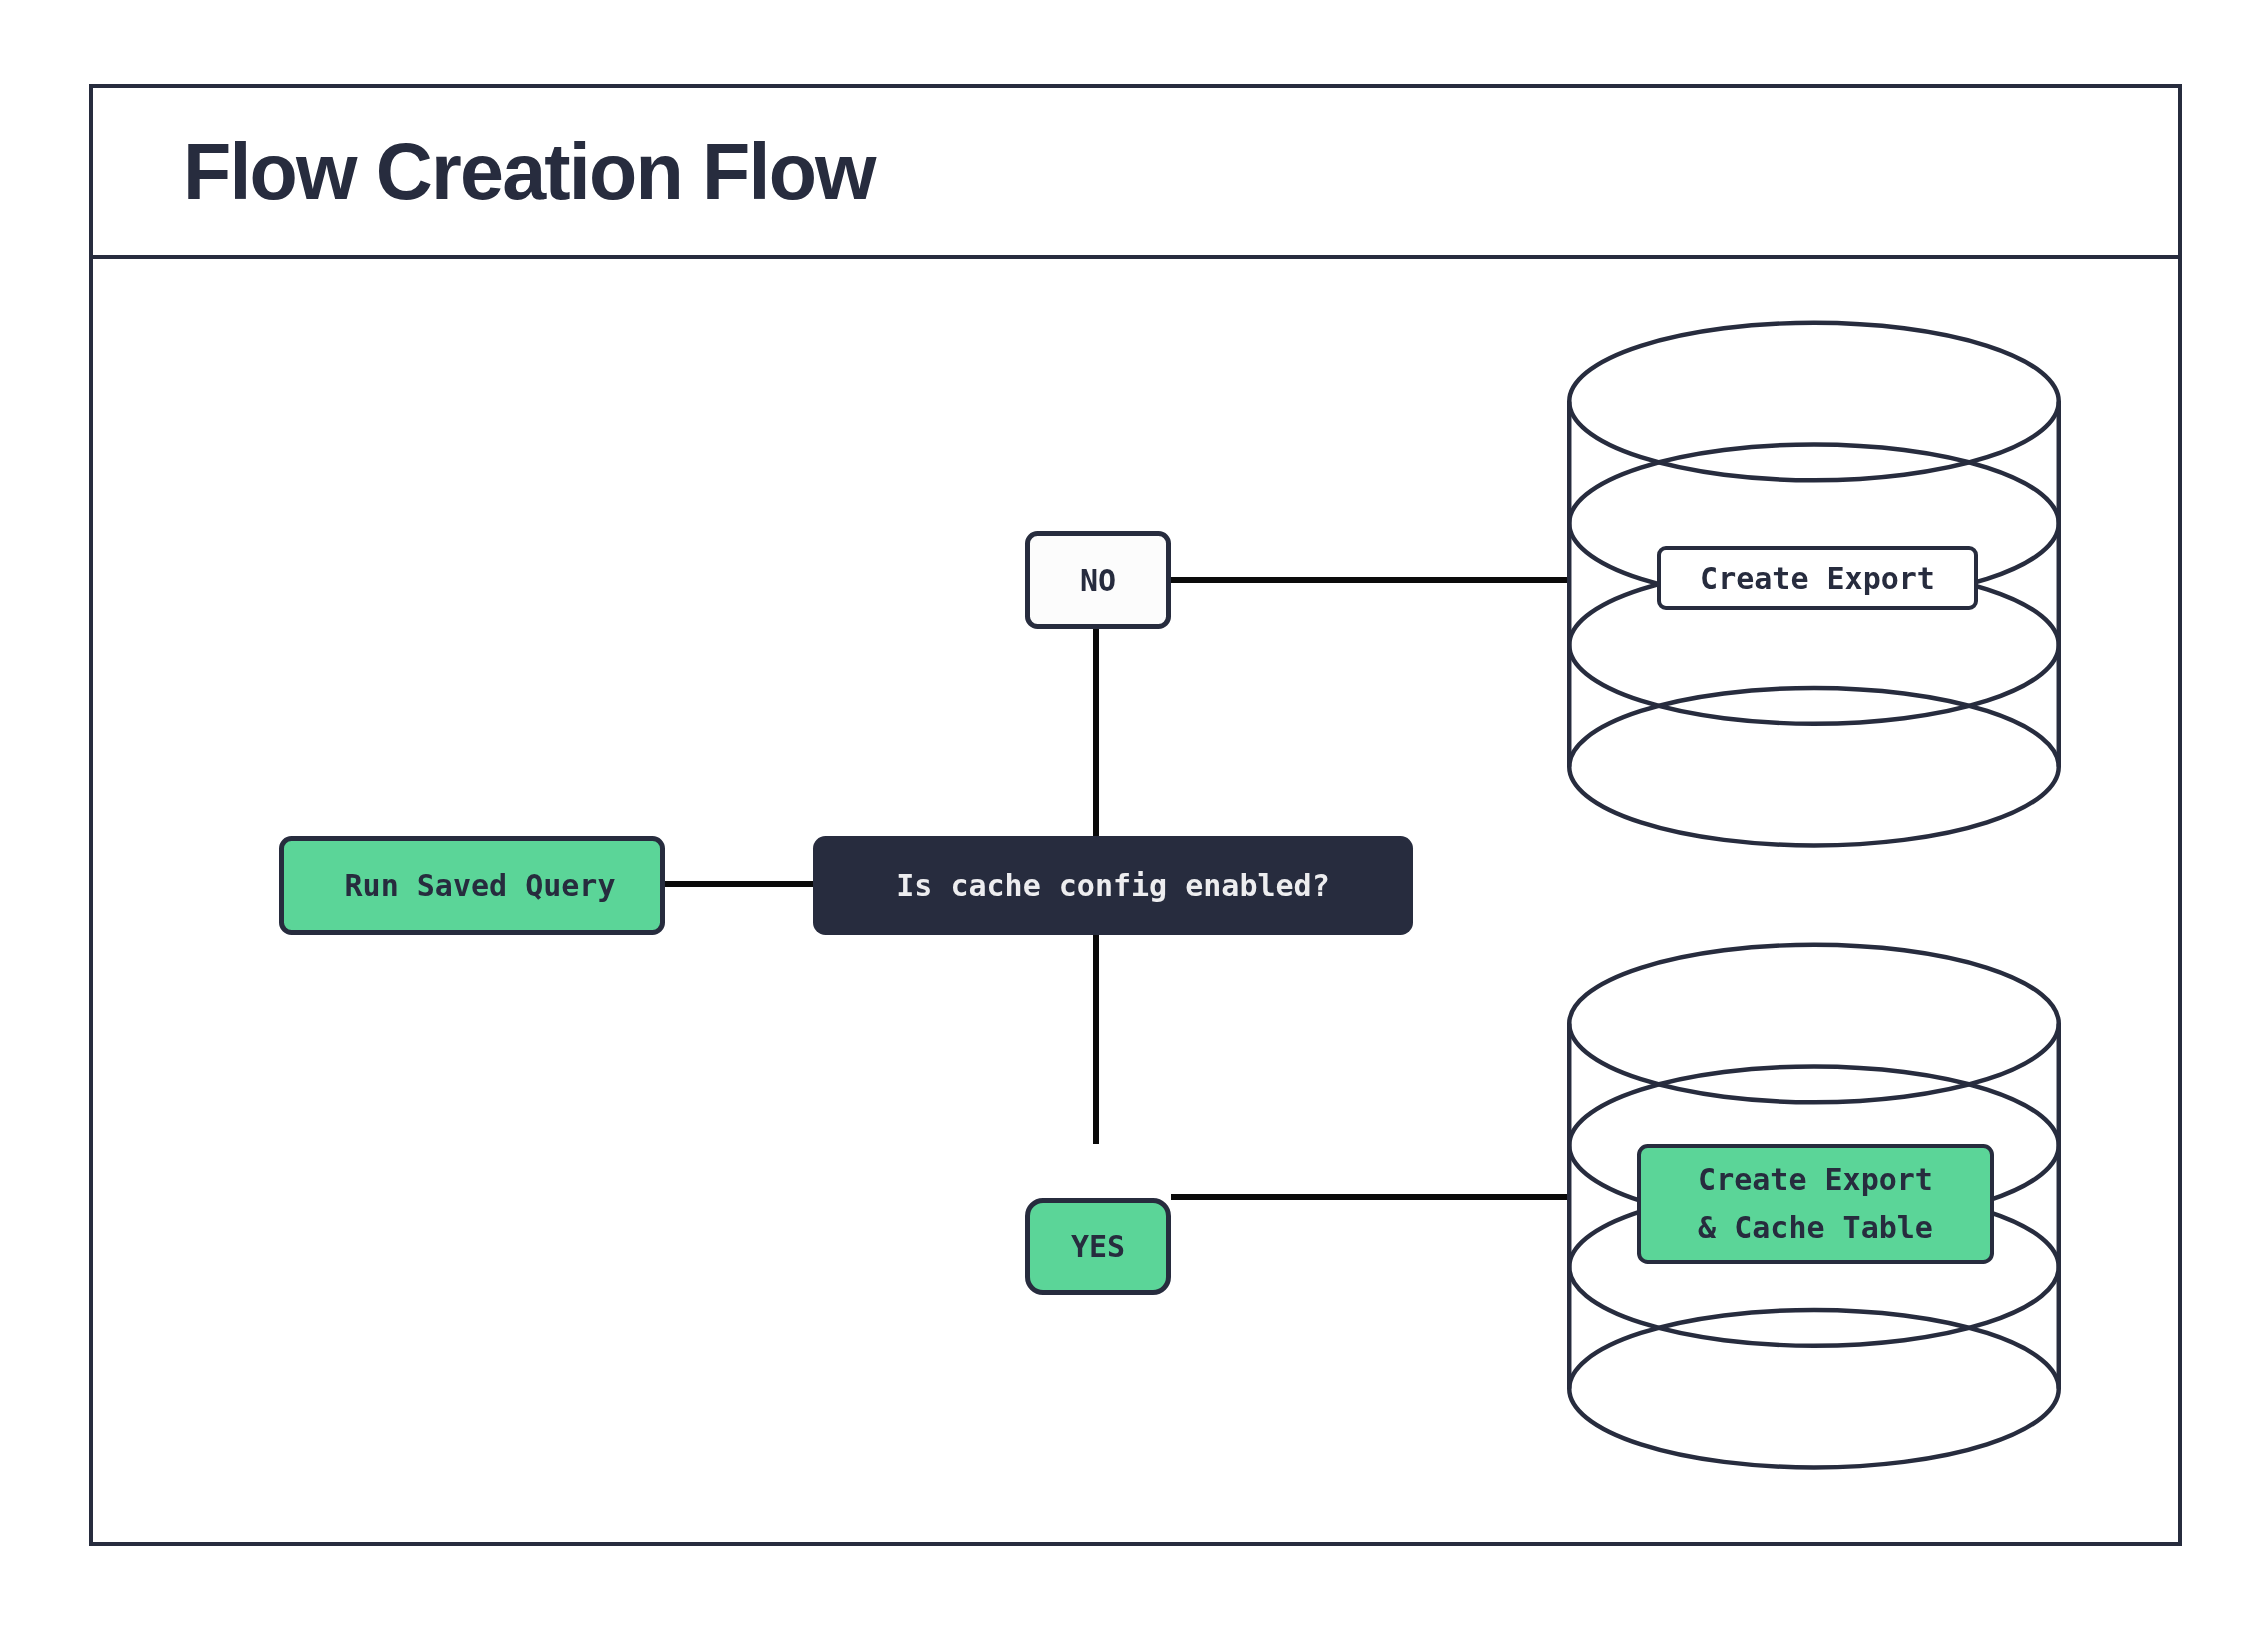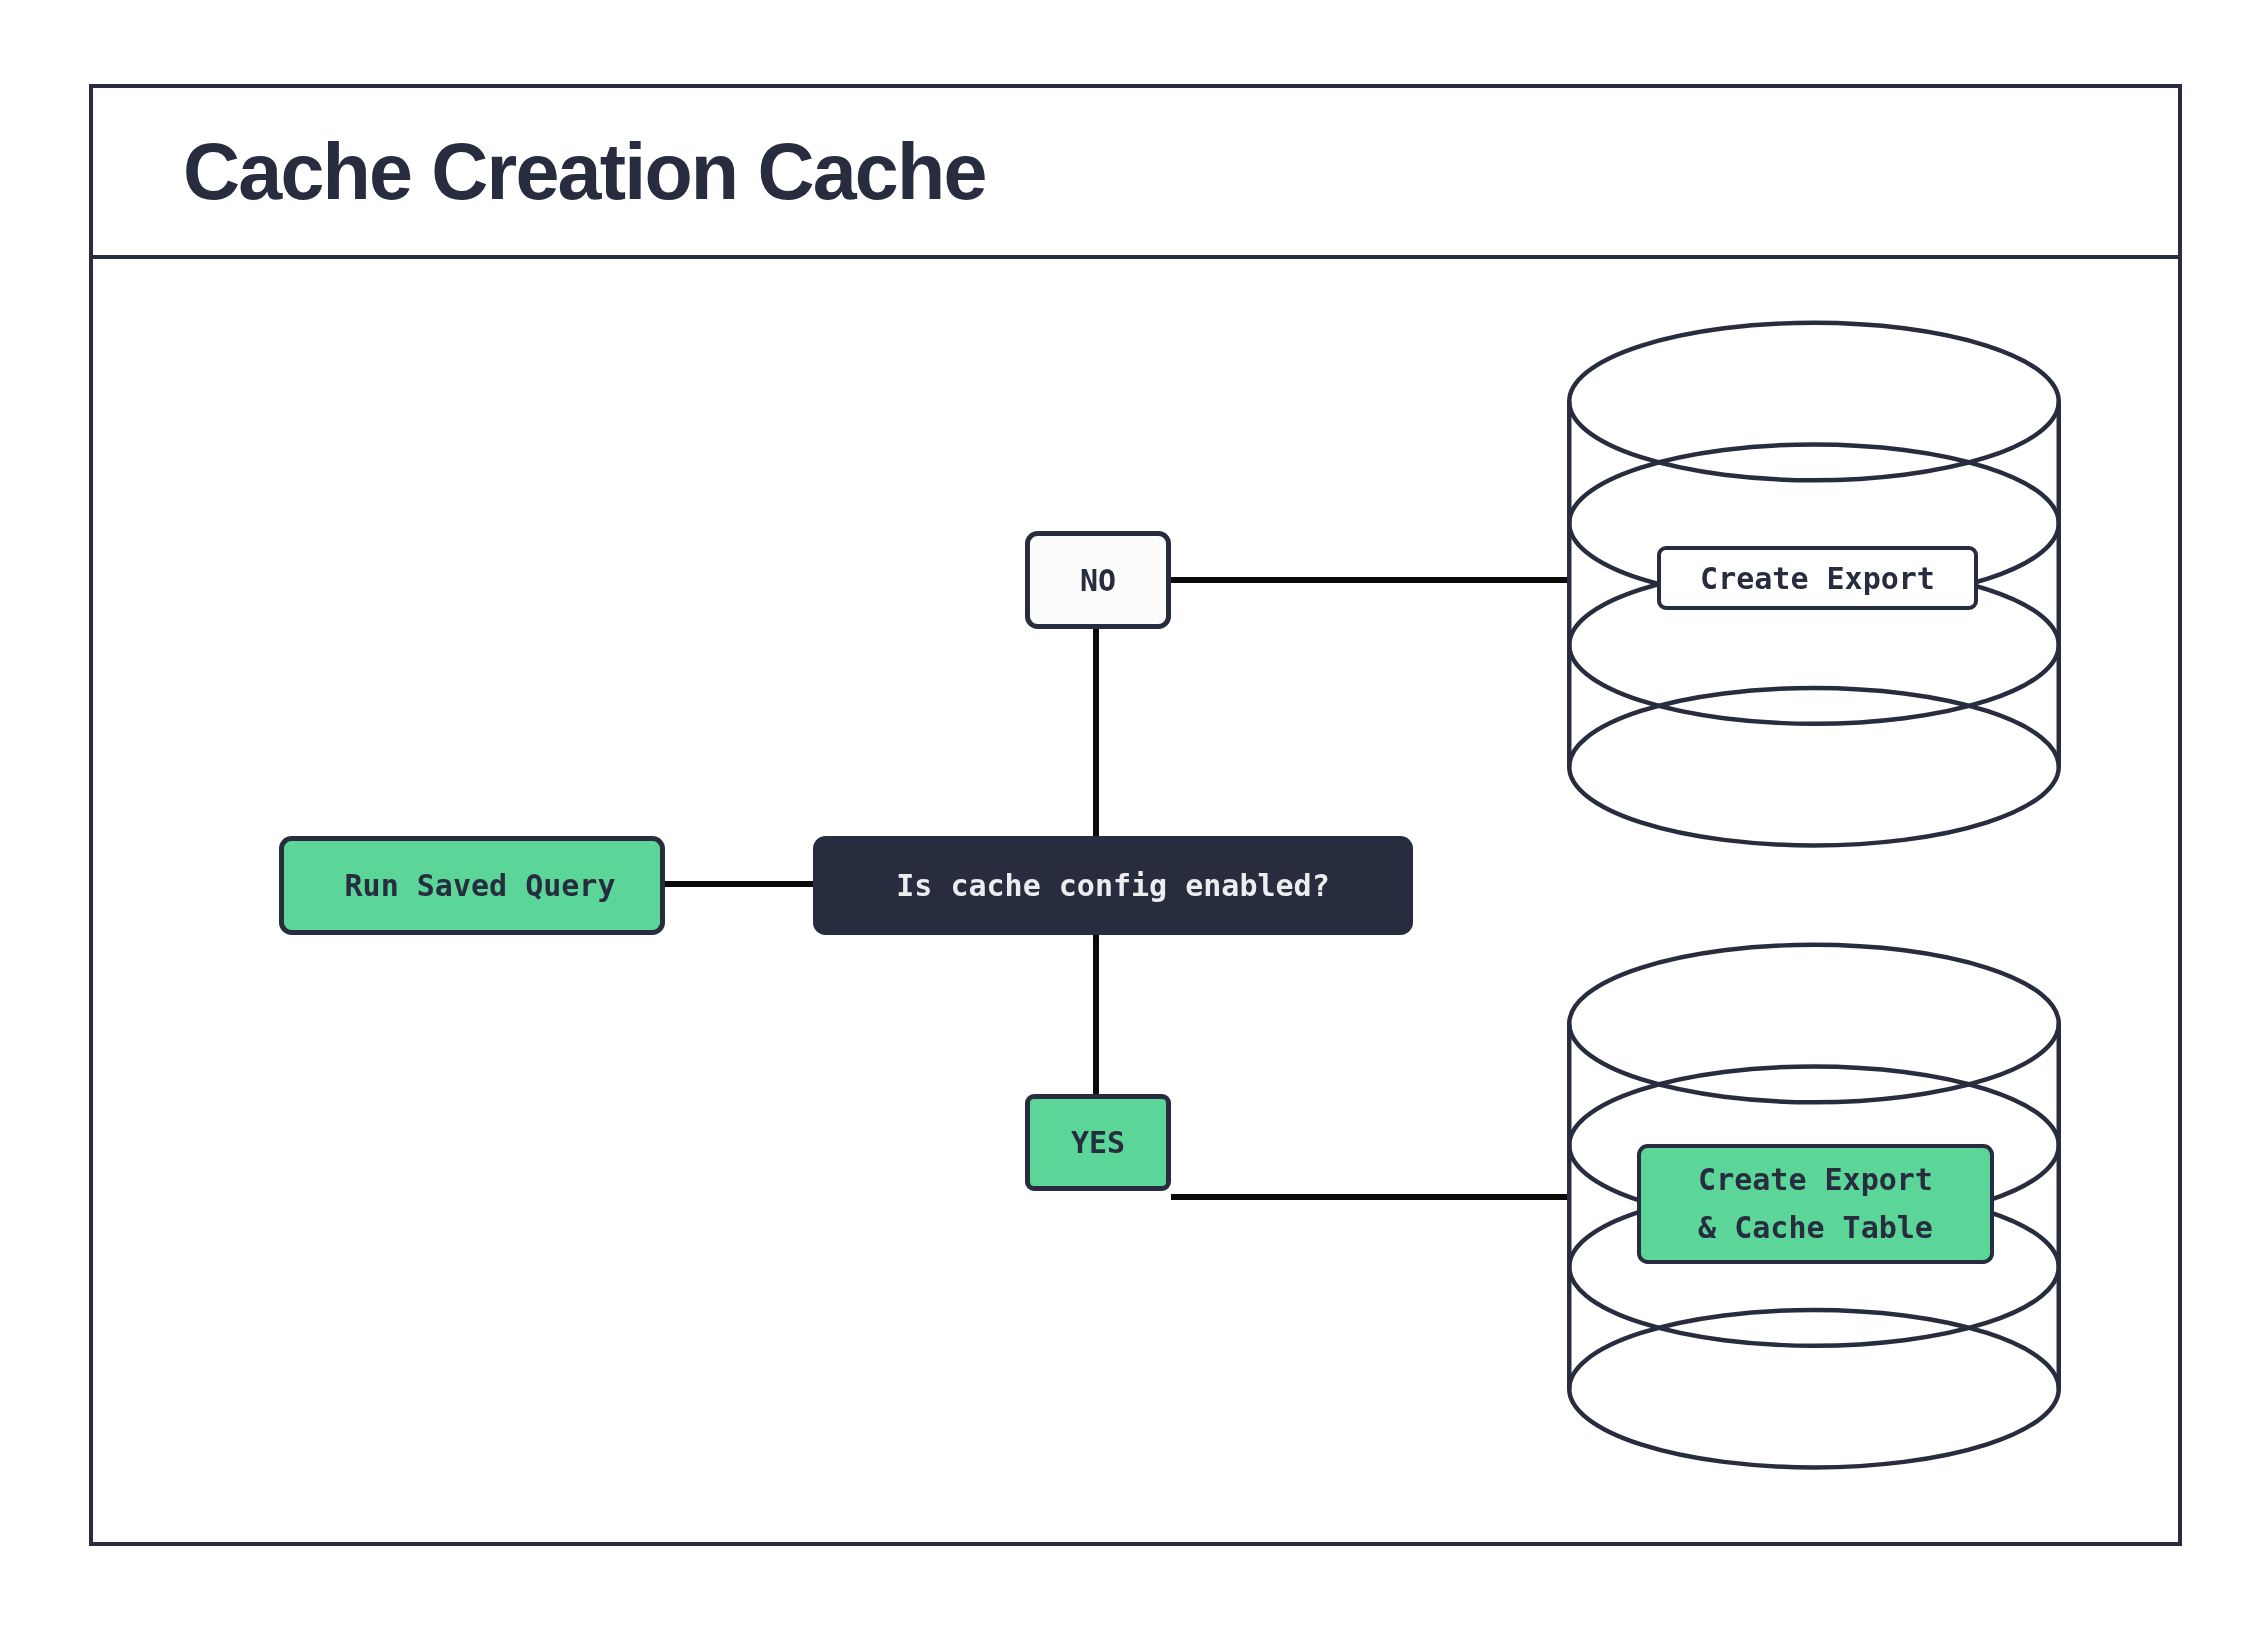--- a/index.html
+++ b/index.html
@@ -74,24 +74,24 @@
     color: #ededef;
     text-align: right;
   }
   .node-no {
     left: 1025px; top: 531px; width: 146px; height: 98px;
     background: #fcfcfc;
     border: 5.4px solid #272c3e;
     border-radius: 12.5px;
   }
   .node-yes {
-    left: 1025px; top: 1094px; width: 146px; height: 97px;
+    left: 1025px; top: 1198px; width: 146px; height: 97px;
     background: #5bd598;
     border: 5.4px solid #272c3e;
-    border-radius: 9px;
+    border-radius: 18px;
   }
   
   .db-label-no {
     left: 1657px; top: 546px; width: 321px; height: 64px;
     background: #ffffff;
     border: 4.5px solid #272c3e;
     border-radius: 9px;
   }
   .db-label-yes {
     left: 1637px; top: 1144px; width: 357px; height: 120px;
@@ -121,21 +121,21 @@
   }
   .db-top    { left: 1567px; top: 320px; }
   .db-bottom { left: 1567px; top: 942px; }
 </style>
 </head>
 <body>
 
 <div id="page">
   <div class="frame">
     <div class="title-bar">
-      <h1 class="page-title">Cache Creation Cache</h1>
+      <h1 class="page-title">Flow Creation Flow</h1>
     </div>
   </div>
 
   <div class="h-line edge-start-decision"></div>
   <div class="v-line edge-no-decision"></div>
   <div class="v-line edge-decision-yes"></div>
   <div class="h-line edge-no-db"></div>
   <div class="h-line edge-yes-db"></div>
 
   <svg class="db-svg db-top" viewBox="0 0 552 592" xmlns="http://www.w3.org/2000/svg">

